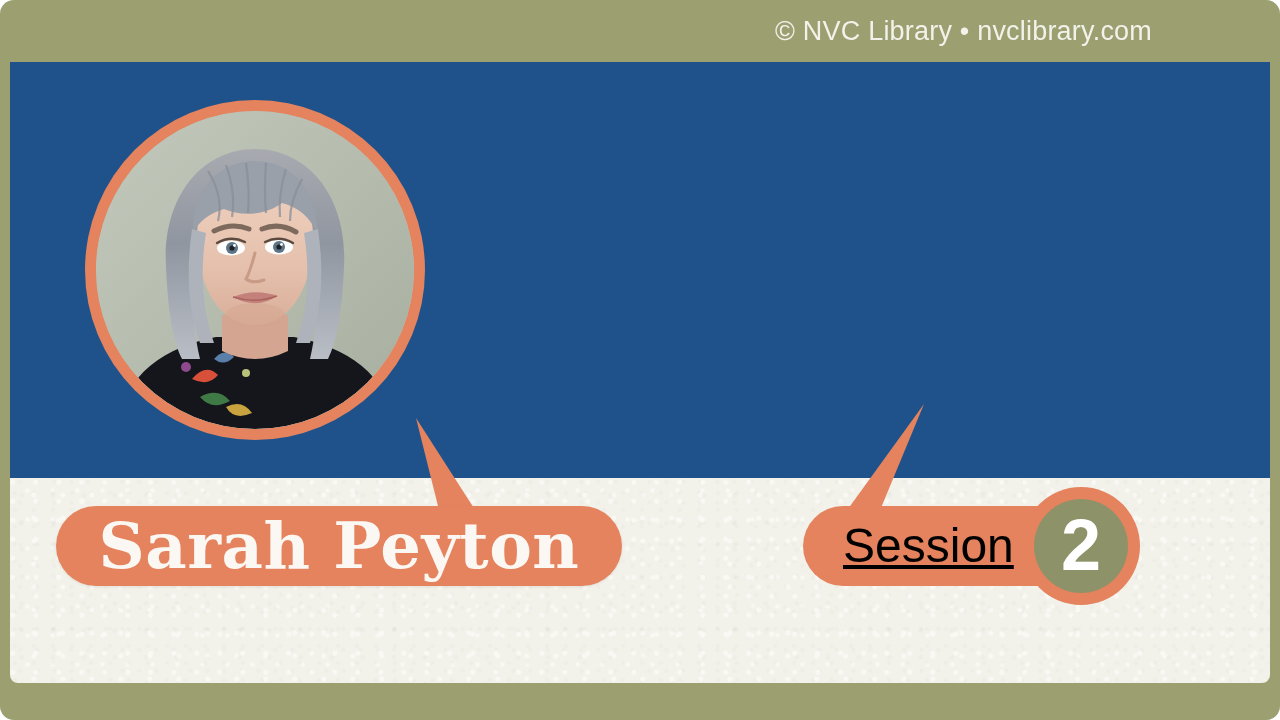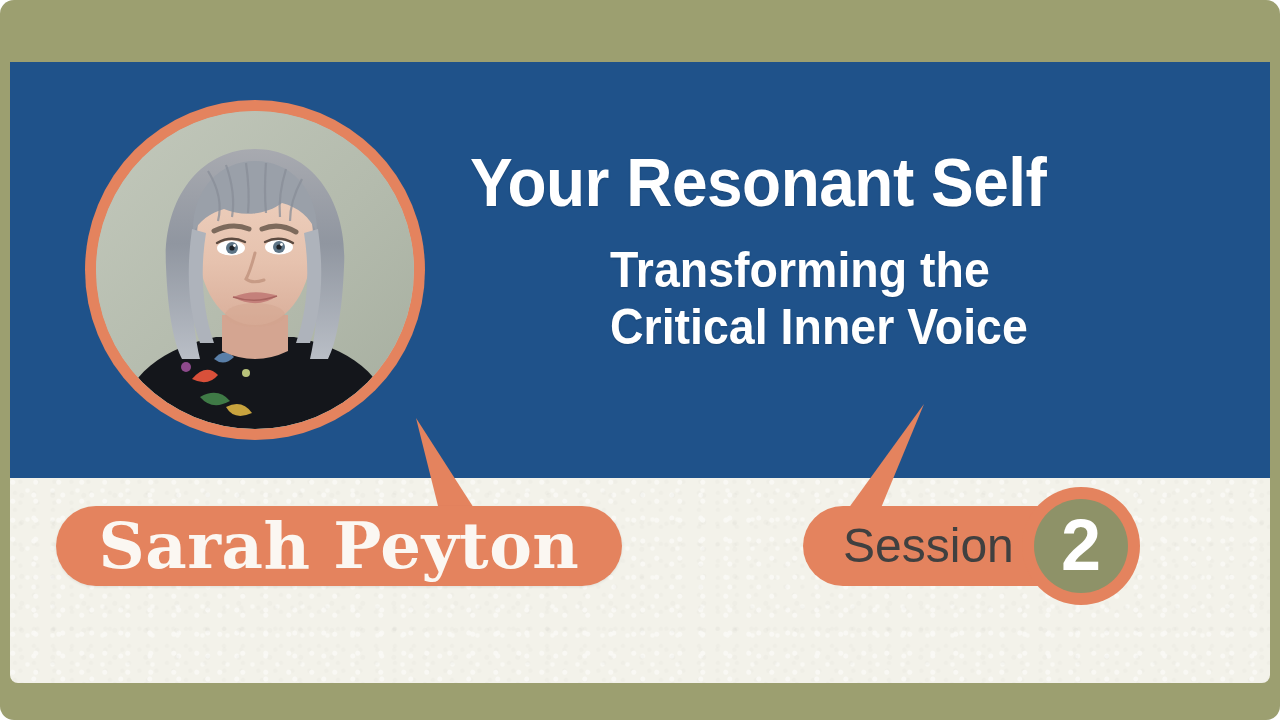--- a/index.html
+++ b/index.html
@@ -146,26 +146,27 @@
   #session-bubble {
     position:absolute;
     left:803px; top:506px;
     width:290px; height:80px;
     background:#e4835e;
     border-radius:40px;
     display:flex; align-items:center;
     padding-left:40px;
   }
   #session-label {
-    color:#404040;
+    color:#000000;
     font-family:"Liberation Sans", sans-serif;
     font-weight:400;
     font-size:48px;
     line-height:1;
     white-space:nowrap;
+    text-decoration:underline;
   }
   #session-number-ring {
     position:absolute;
     left:1022px; top:487px;
     width:118px; height:118px;
     border-radius:50%;
     background:#e4835e;
     display:flex; align-items:center; justify-content:center;
   }
   #session-number-disc {
@@ -186,20 +187,23 @@
     position:absolute;
     left:820px; top:400px;
     width:160px; height:120px;
   }
 </style>
 </head>
 <body>
 
 <div id="slide">
 
+  <div id="credit-bar">
+    <span id="credit-text">© NVC Library • nvclibrary.com</span>
+  </div>
 
   <div id="hero-panel"></div>
 
   <div id="lower-panel">
     <div id="paper-texture"></div>
   </div>
 
   <svg id="speaker-tail" viewBox="0 0 200 120">
     <polygon points="76,8 148,120 104,120" fill="#e4835e"></polygon>
   </svg>
@@ -281,27 +285,20 @@
 
           <path d="M137 186 q22 -9 44 -1 q-20 14 -44 1 Z" fill="#c4807a"></path>
           <path d="M137 186 q22 7 44 -1" stroke="#a8635f" stroke-width="1.6" fill="none"></path>
 
           <ellipse cx="159" cy="204" rx="30" ry="12" fill="#d3a38e" opacity=".45"></ellipse>
         </g>
       </svg>
     </div>
   </div>
 
-  <div id="title-block">
-    <div id="main-title">Your Resonant Self</div>
-    <div id="subtitle">
-      <span>Transforming the</span>
-      <span>Critical Inner Voice</span>
-    </div>
-  </div>
 
   <div id="speaker-bubble">
     <span id="speaker-name">Sarah Peyton</span>
   </div>
 
   <div id="session-bubble">
     <span id="session-label">Session</span>
   </div>
   <div id="session-number-ring">
     <div id="session-number-disc">

